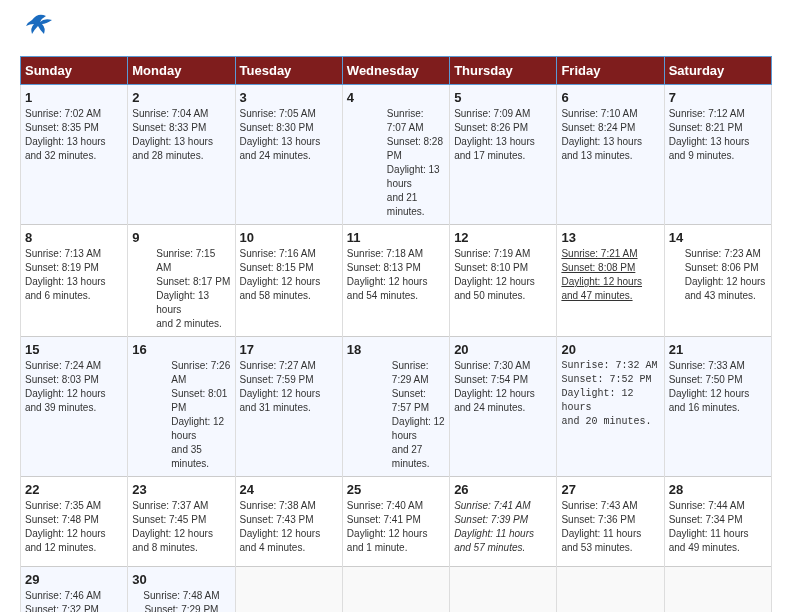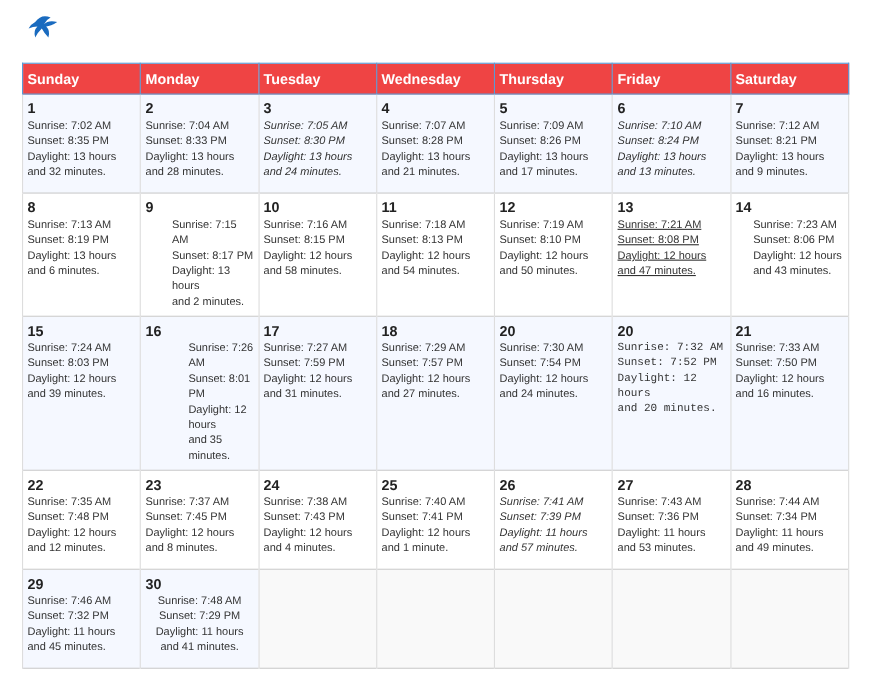--- a/index.html
+++ b/index.html
@@ -53,21 +53,21 @@
     .location-title {
       font-size: 16px;
       color: #444;
     }
     table {
       width: 100%;
       border-collapse: collapse;
       table-layout: fixed;
     }
     thead tr {
-      background-color: #ef4444;
+      background-color: #7f1d1d;
     }
     thead th {
       color: #fff;
       font-size: 13px;
       font-weight: bold;
       padding: 6px 4px;
       text-align: left;
       border: 1px solid #5a9ad5;
     }
     tbody tr {
@@ -147,42 +147,42 @@
         </td>
         <td>
           <span class="day-num">2</span>
           <div class="day-info" style="white-space: pre-line;">Sunrise: 7:04 AM
 Sunset: 8:33 PM
 Daylight: 13 hours
 and 28 minutes.</div>
         </td>
         <td>
           <span class="day-num">3</span>
-          <div class="day-info" style="white-space: pre-line; font-style: italic;">Sunrise: 7:05 AM
+          <div class="day-info" style="white-space: pre-line;">Sunrise: 7:05 AM
 Sunset: 8:30 PM
 Daylight: 13 hours
 and 24 minutes.</div>
         </td>
         <td>
           <span class="day-num">4</span>
-          <div class="day-info" style="white-space: pre-line;">Sunrise: 7:07 AM
+          <div class="day-info" style="white-space: pre-line; margin-left: 40px;">Sunrise: 7:07 AM
 Sunset: 8:28 PM
 Daylight: 13 hours
 and 21 minutes.</div>
         </td>
         <td>
           <span class="day-num">5</span>
           <div class="day-info" style="white-space: pre-line;">Sunrise: 7:09 AM
 Sunset: 8:26 PM
 Daylight: 13 hours
 and 17 minutes.</div>
         </td>
         <td>
           <span class="day-num">6</span>
-          <div class="day-info" style="white-space: pre-line; font-style: italic;">Sunrise: 7:10 AM
+          <div class="day-info" style="white-space: pre-line;">Sunrise: 7:10 AM
 Sunset: 8:24 PM
 Daylight: 13 hours
 and 13 minutes.</div>
         </td>
         <td>
           <span class="day-num">7</span>
           <div class="day-info" style="white-space: pre-line;">Sunrise: 7:12 AM
 Sunset: 8:21 PM
 Daylight: 13 hours
 and 9 minutes.</div>
@@ -256,21 +256,21 @@
         </td>
         <td>
           <span class="day-num">17</span>
           <div class="day-info" style="white-space: pre-line;">Sunrise: 7:27 AM
 Sunset: 7:59 PM
 Daylight: 12 hours
 and 31 minutes.</div>
         </td>
         <td>
           <span class="day-num">18</span>
-          <div class="day-info" style="white-space: pre-line;">Sunrise: 7:29 AM
+          <div class="day-info" style="white-space: pre-line; margin-left: 45px;">Sunrise: 7:29 AM
 Sunset: 7:57 PM
 Daylight: 12 hours
 and 27 minutes.</div>
         </td>
         <td>
           <span class="day-num">20</span>
           <div class="day-info" style="white-space: pre-line;">Sunrise: 7:30 AM
 Sunset: 7:54 PM
 Daylight: 12 hours
 and 24 minutes.</div>

